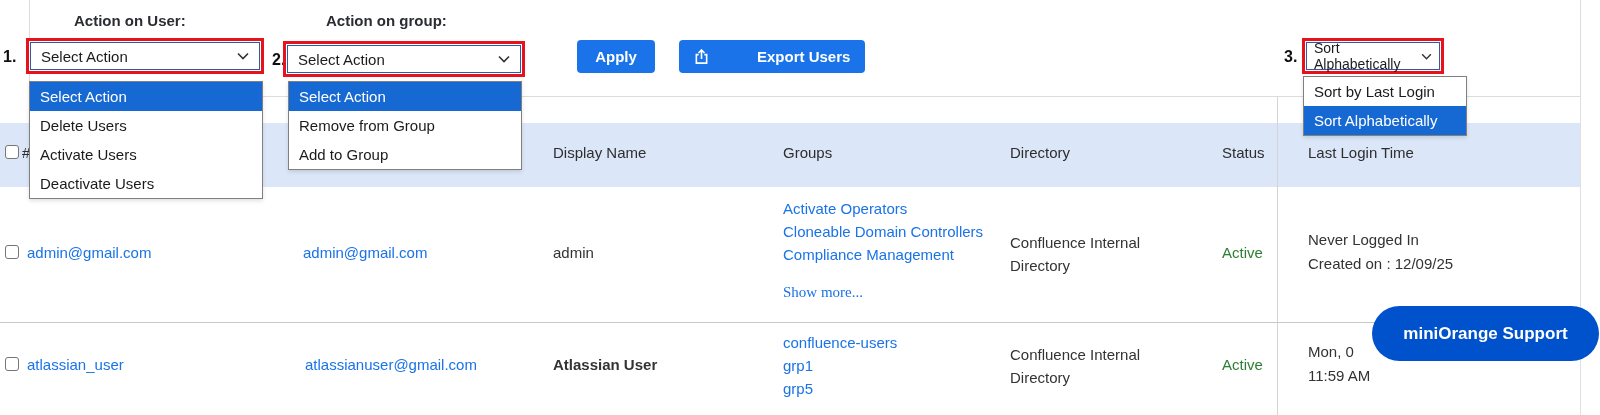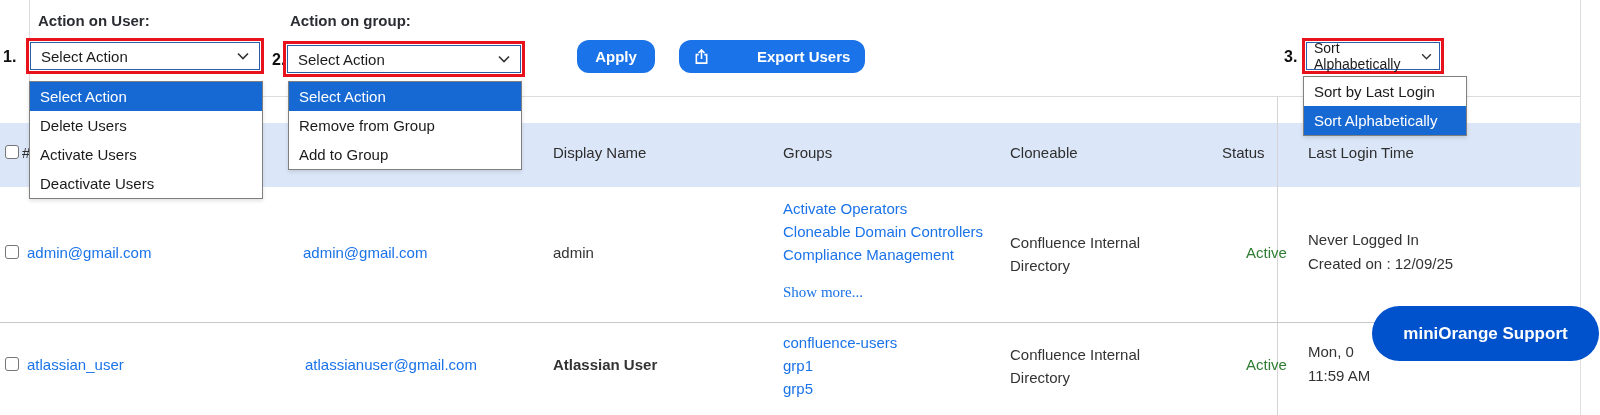--- a/index.html
+++ b/index.html
@@ -6,32 +6,32 @@
   body { background:#fff; }
   .page {
     position:relative; width:1600px; height:415px; overflow:hidden;
     background:#fff; font-family:"Liberation Sans", sans-serif; color:#333;
   }
   
   .toolbar-panel {
     position:absolute; left:29px; top:-2px; width:1552px; height:99px;
     border:1px solid #dcdcdc; border-top:none; background:#fff;
   }
-  .field-label { position:absolute; font-size:15px; font-weight:bold; color:#2b2d33; }
+  .field-label { position:absolute; font-size:15px; font-weight:bold; color:#2b2d33;margin-left:36px; }
   .num-label { position:absolute; font-size:16px; font-weight:bold; color:#101010; z-index:5; }
   .select-wrap { position:absolute; border:3px solid #e8121d; background:#fff; padding:1px; z-index:6; }
   .select {
     border:1px solid #2b5ea7; background:#fff; height:28px;
     display:flex; align-items:center; justify-content:space-between;
     padding:0 10px; font-size:15px; color:#1b1b1b; cursor:pointer;
   }
   .chev { flex:0 0 auto; margin-left:8px; }
   .btn {
     position:absolute; height:33px; background:#1a73e8; color:#fff;
-    border:none; border-radius:12px; font-family:"Liberation Sans",sans-serif;
+    border:none; border-radius:4px; font-family:"Liberation Sans",sans-serif;
     font-size:15px; font-weight:bold; display:flex; align-items:center;
     justify-content:center; gap:7px; cursor:pointer; padding:0 15px;
   }
   
   .dropdown-list {
     position:absolute; background:#fff; border:1px solid #808080; z-index:30;
     font-size:15px; box-shadow:0 2px 4px rgba(0,0,0,.12);
   }
   .opt { height:29px; line-height:29px; padding:0 10px; color:#1b1b1b; white-space:nowrap; cursor:pointer; }
   .opt.selected { background:#1668d2; color:#fff; }
@@ -40,21 +40,21 @@
   .hcell { position:absolute; top:144px; font-size:15px; color:#2e2e2e; z-index:2; }
   .checkbox {
     position:absolute; width:14px; height:14px; background:#fff;
     border:1.5px solid #767676; border-radius:3px; cursor:pointer; z-index:2;
   }
   .cell { position:absolute; font-size:15px; color:#333; z-index:2; }
   .link { color:#1a73e8; cursor:pointer; text-decoration:none; }
   .groups-cell span { display:block; line-height:23px; }
   .show-more { display:inline-block; margin-top:15px;font-family:Liberation Serif, serif; }
   .dir-cell { width:165px; line-height:23px; }
-  .status-active { color:#2e7d32;margin-left:24px; }
+  .status-active { color:#2e7d32; }
   .row-sep { position:absolute; left:0; top:322px; width:1581px; height:1px; background:#c8c8c8; z-index:1; }
   .v-sep { position:absolute; left:1277px; top:97px; width:1px; height:318px; background:#d4d4d4; z-index:1; }
   .v-right { position:absolute; left:1580px; top:97px; width:1px; height:318px; background:#e0e0e0; z-index:1; }
   
   .support-pill {
     position:absolute; left:1372px; top:306px; width:227px; height:55px;
     background:#0052cc; border-radius:28px; z-index:40;
     display:flex; align-items:center; justify-content:center;
     color:#fff; font-size:17px; font-weight:bold; cursor:pointer;
   }
@@ -127,21 +127,21 @@
   <div class="dropdown-list" style="left:1303px; top:76px; width:164px;">
     <div class="opt">Sort by Last Login</div>
     <div class="opt selected">Sort Alphabetically</div>
   </div>
 
   <div class="thead"></div>
   <span class="checkbox" style="left:5px; top:145px;"></span>
   <div class="hcell" style="left:22px;">#</div>
   <div class="hcell" style="left:553px;">Display Name</div>
   <div class="hcell" style="left:783px;">Groups</div>
-  <div class="hcell" style="left:1010px;">Cloneable</div>
+  <div class="hcell" style="left:1010px;">Directory</div>
   <div class="hcell" style="left:1222px;">Status</div>
   <div class="hcell" style="left:1308px;">Last Login Time</div>
 
   <div>
     <span class="checkbox" style="left:5px; top:245px;"></span>
     <a class="cell link" style="left:27px; top:244px;">admin@gmail.com</a>
     <a class="cell link" style="left:303px; top:244px;">admin@gmail.com</a>
     <div class="cell" style="left:553px; top:244px;">admin</div>
     <div class="cell groups-cell" style="left:783px; top:197px;">
       <span class="link">Activate Operators</span>

